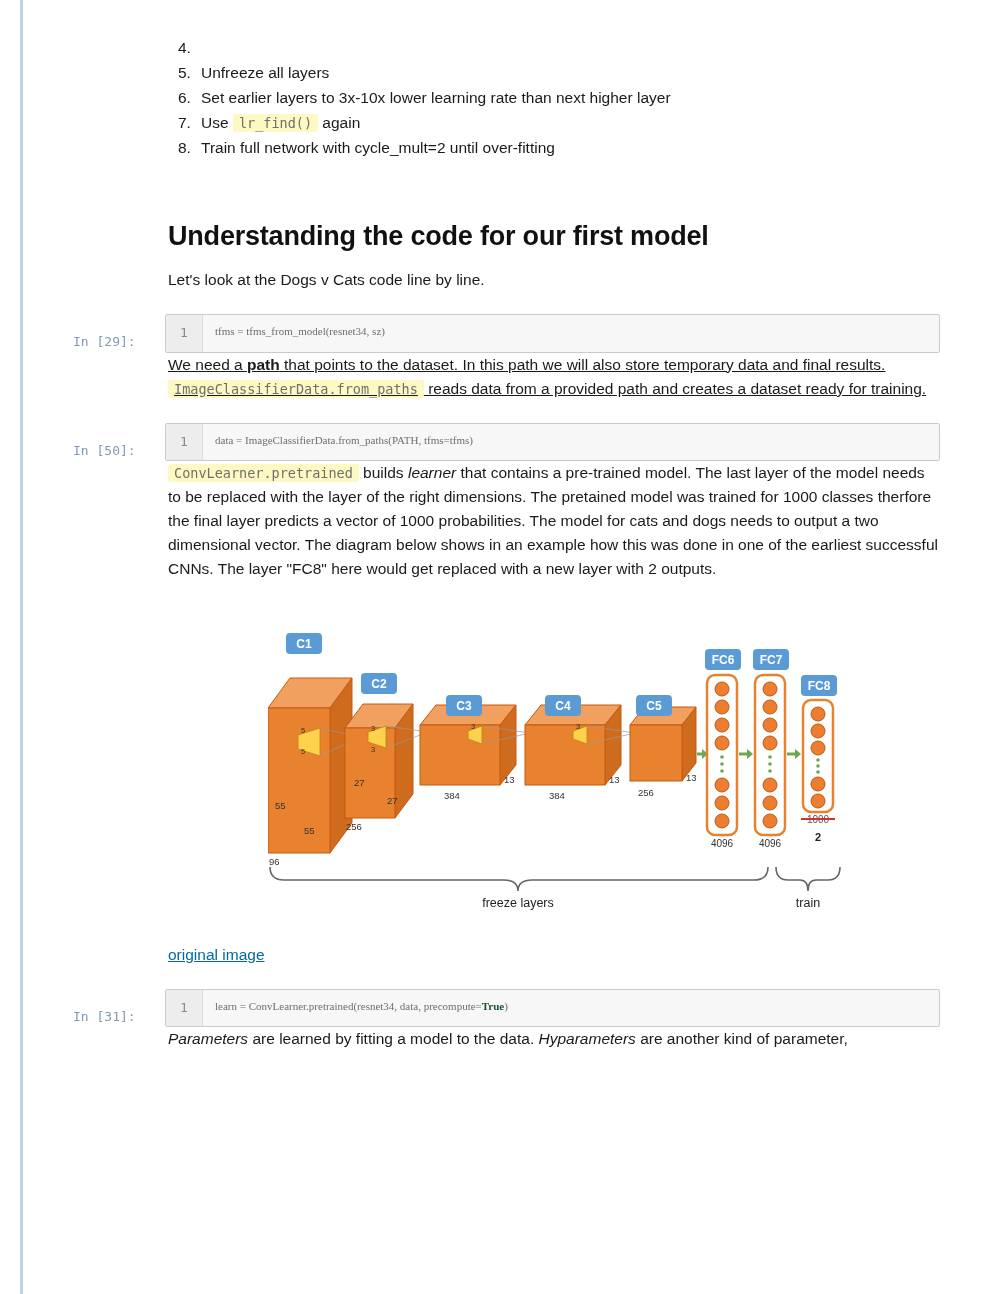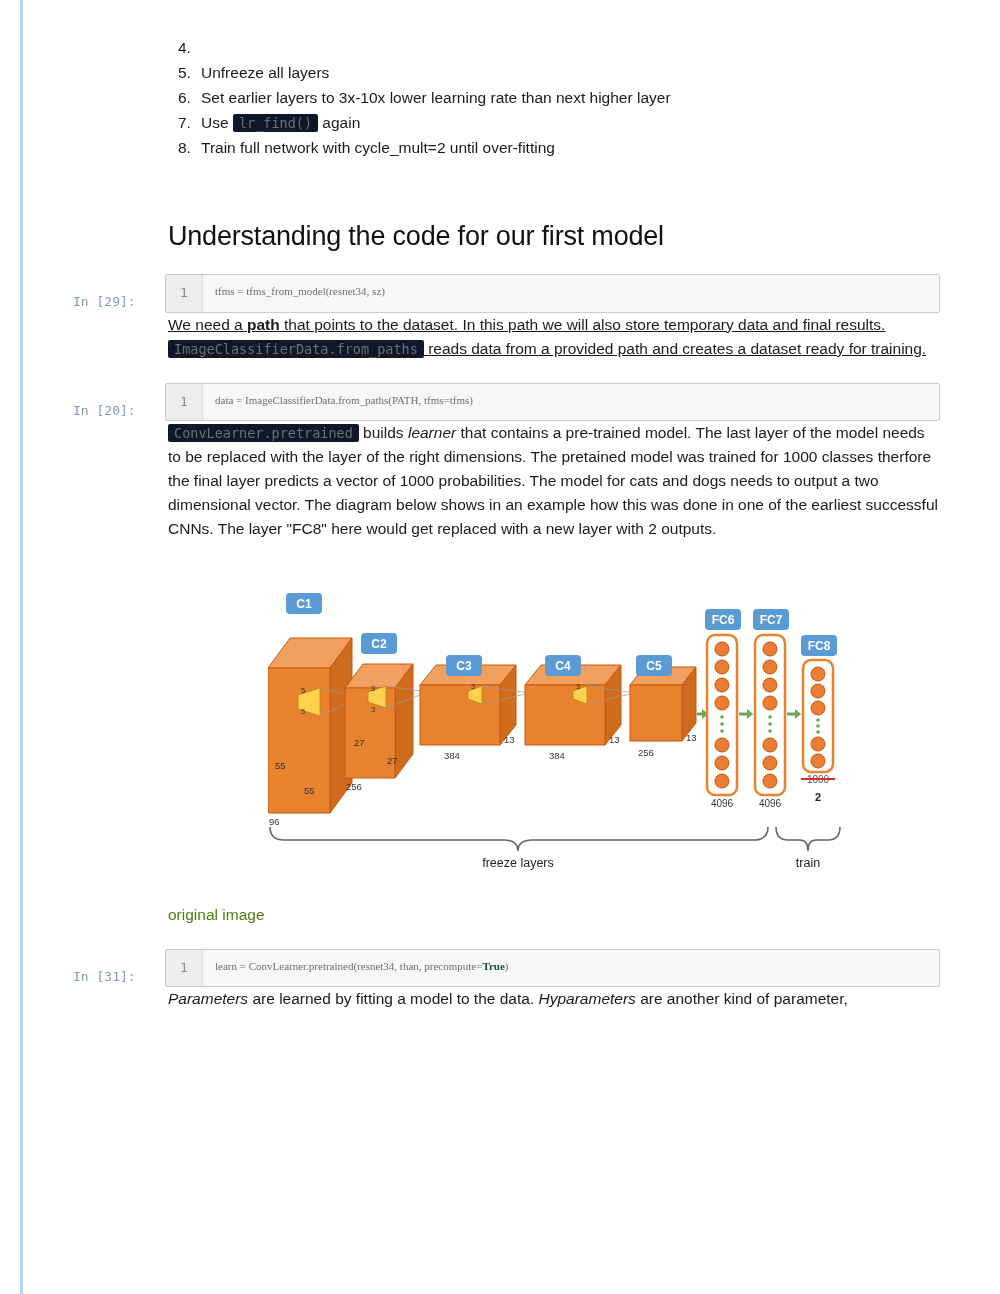--- a/index.html
+++ b/index.html
@@ -7,42 +7,42 @@
   .page{position:relative;width:1000px;height:1294px;background:#fff;overflow:hidden;}
   .left-rule{position:absolute;left:20px;top:0;bottom:0;width:3px;background:#b9d3e8;}
   .content{padding-top:36px;}
 
   
   .num-list{margin:0;padding:0 60px 0 178px;list-style:none;}
   .num-list li{display:flex;margin:0 0 1px 0;}
   .num-list .num{width:23px;flex:none;}
 
   
-  h1.heading{margin:60px 60px 16px 168px;font-size:27px;line-height:1.2;font-weight:400;letter-spacing:-0.2px;color:#111;}
+  h1.heading{margin:60px 60px 16px 168px;font-size:27px;line-height:1.2;font-weight:700;letter-spacing:-0.2px;color:#111;}
 
   
   p.md{margin:0;padding:0 62px 0 168px;}
   .mt-intro{margin-top:34px;}
   .mt-tfms{margin-top:26px;}
   .mt-path{margin-top:30px;text-decoration:underline;}
   .mt-conv{margin-top:28px;}
   .mt-params{margin-top:28px;}
-  .inline-code{font-family:"DejaVu Sans Mono","Liberation Mono",monospace;font-size:13.5px;color:#6f6f6f;background:#0f172a;padding:1px 6px;border-radius:2px;white-space:nowrap;}
+  .inline-code{font-family:"DejaVu Sans Mono","Liberation Mono",monospace;font-size:13.5px;color:#6f6f6f;background:#fef9c3;padding:1px 6px;border-radius:2px;white-space:nowrap;}
 
   
   .cell{display:flex;align-items:flex-end;margin:22px 60px 0 73px;}
   .prompt{width:82px;flex:none;font-family:"DejaVu Sans Mono","Liberation Mono",monospace;font-size:13px;color:#8298ba;padding-top:10px;white-space:nowrap;}
   .codebox{flex:1;margin-left:10px;border:1px solid #cbcbcb;background:#f7f7f7;border-radius:2px;display:flex;overflow:hidden;}
   .lineno{width:36px;flex:none;background:#ededed;border-right:1px solid #dddddd;color:#8a8a8a;text-align:center;font-family:"DejaVu Sans Mono","Liberation Mono",monospace;font-size:13px;padding:8px 0;}
   .codeline{padding:8px 12px;font-family:Liberation Serif, serif;font-size:11px;color:#6e6e6e;white-space:pre;}
   .kw-true{color:#14532d;font-weight:700;}
 
   
   .link-row{margin:18px 60px 0 168px;}
-  a.link{color:#4d7c0f;cursor:pointer;margin-top:16px;}
+  a.link{color:#0369a1;text-decoration:underline;cursor:pointer;margin-top:16px;}
 
   
   figure.diagram{margin:52px 0 0 268px;padding:0;width:585px;}
 
   
   .tag-text{font-size:12px;font-weight:bold;fill:#fff;text-anchor:middle;font-family:"Liberation Sans",sans-serif;}
   .dim{font-size:9.5px;fill:#333;font-family:"Liberation Sans",sans-serif;}
   .kern{font-size:7.5px;fill:#333;font-family:"Liberation Sans",sans-serif;}
   .brace-label{font-size:12.5px;fill:#222;text-anchor:middle;font-family:"Liberation Sans",sans-serif;}
   .fc-num{font-size:10px;fill:#333;text-anchor:middle;font-family:"Liberation Sans",sans-serif;}
@@ -76,34 +76,35 @@
         <span><span>Use </span><code class="inline-code">lr_find()</code><span> again</span></span>
       </li>
       <li>
         <span class="num">8.</span>
         <span>Train full network with cycle_mult=2 until over-fitting</span>
       </li>
     </ol>
 
     <h1 class="heading">Understanding the code for our first model</h1>
 
+    <p class="md mt-intro">Let's look at the Dogs v Cats code line by line.</p>
 
 
     <div class="cell">
       <div class="prompt">In [29]:</div>
       <div class="codebox">
         <div class="lineno">1</div>
         <div class="codeline">tfms = tfms_from_model(resnet34, sz)</div>
       </div>
     </div>
 
     <p class="md mt-path"><span>We need a </span><b>path</b><span> that points to the dataset. In this path we will also store temporary data and final results. </span><code class="inline-code">ImageClassifierData.from_paths</code><span> reads data from a provided path and creates a dataset ready for training.</span></p>
 
     <div class="cell">
-      <div class="prompt">In [20]:</div>
+      <div class="prompt">In [50]:</div>
       <div class="codebox">
         <div class="lineno">1</div>
         <div class="codeline">data = ImageClassifierData.from_paths(PATH, tfms=tfms)</div>
       </div>
     </div>
 
     <p class="md mt-conv"><code class="inline-code">ConvLearner.pretrained</code><span> builds </span><i>learner</i><span> that contains a pre-trained model. The last layer of the model needs to be replaced with the layer of the right dimensions. The pretained model was trained for 1000 classes therfore the final layer predicts a vector of 1000 probabilities. The model for cats and dogs needs to output a two dimensional vector. The diagram below shows in an example how this was done in one of the earliest successful CNNs. The layer "FC8" here would get replaced with a new layer with 2 outputs.</span></p>
 
     <figure class="diagram">
       <svg width="585" height="285" viewBox="0 0 585 285">
@@ -270,20 +271,20 @@
     </figure>
 
     <div class="link-row">
       <a class="link">original image</a>
     </div>
 
     <div class="cell">
       <div class="prompt">In [31]:</div>
       <div class="codebox">
         <div class="lineno">1</div>
-        <div class="codeline"><span>learn = ConvLearner.pretrained(resnet34, than, precompute=</span><span class="kw-true">True</span><span>)</span></div>
+        <div class="codeline"><span>learn = ConvLearner.pretrained(resnet34, data, precompute=</span><span class="kw-true">True</span><span>)</span></div>
       </div>
     </div>
 
     <p class="md mt-params"><i>Parameters</i><span> are learned by fitting a model to the data. </span><i>Hyparameters</i><span> are another kind of parameter,</span></p>
 
   </div>
 </div>
 
 </body></html>

